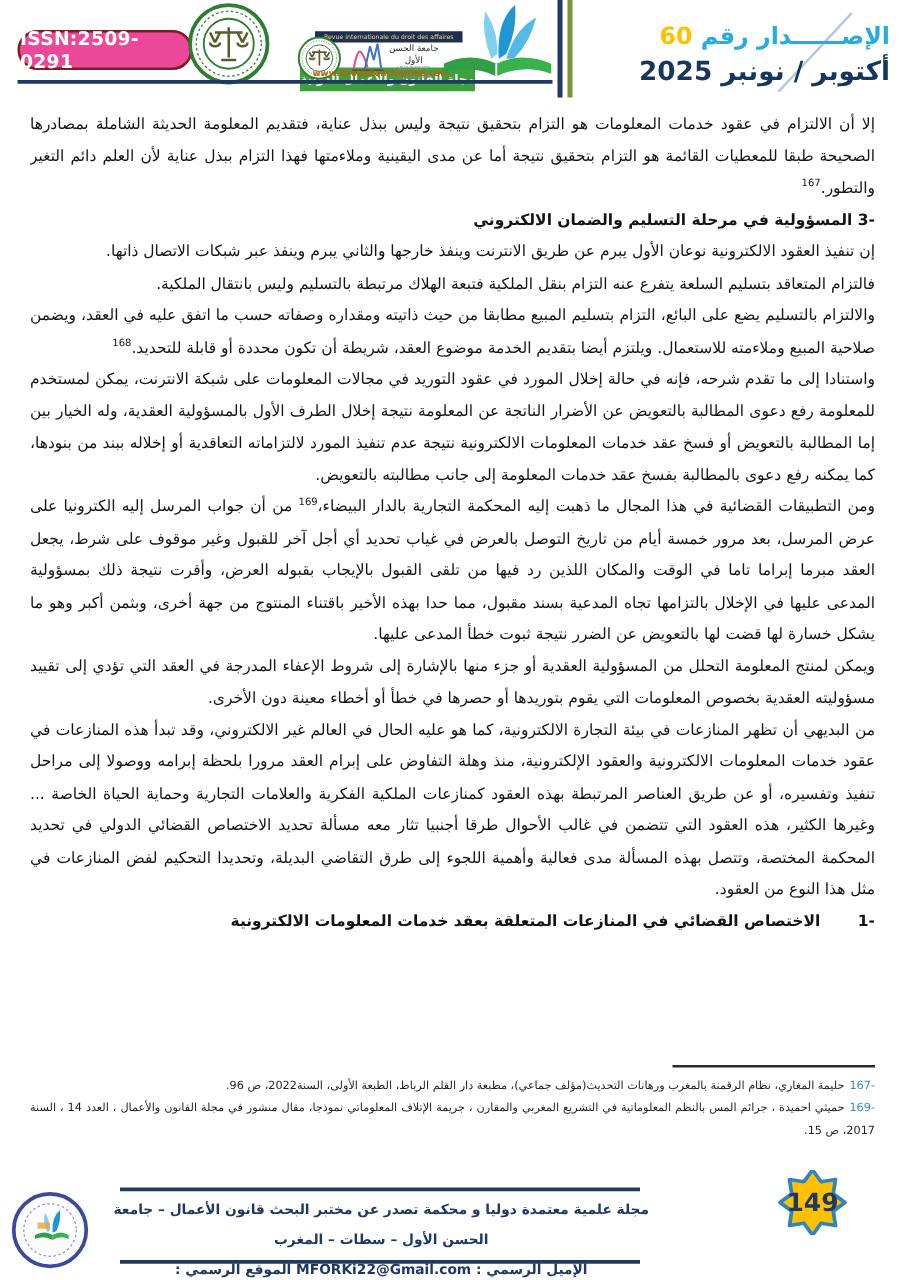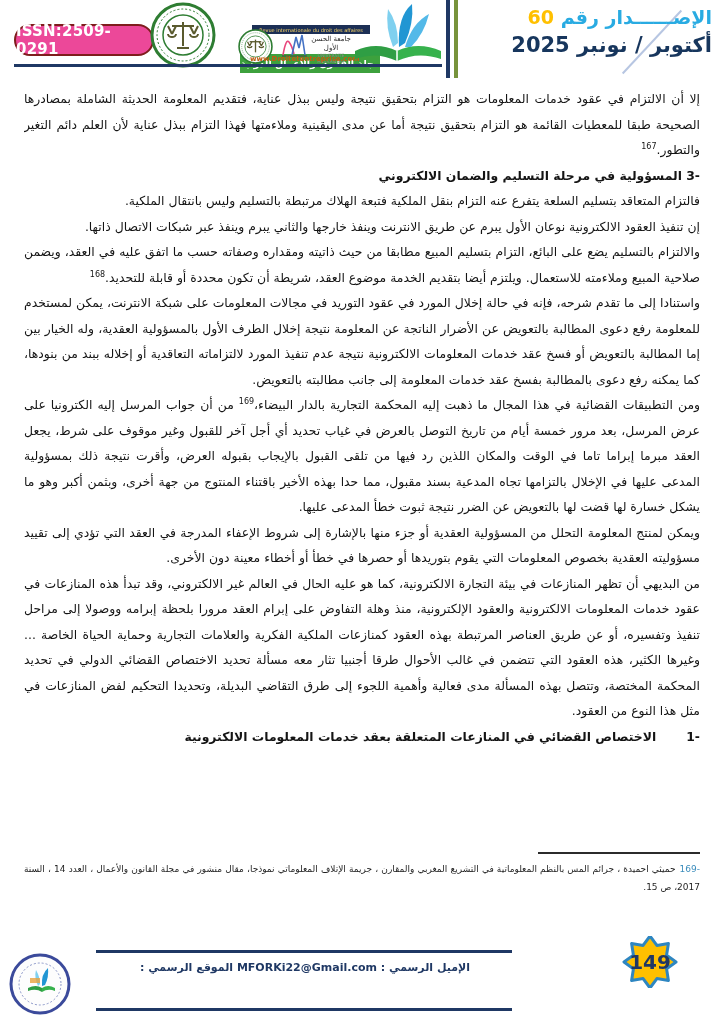--- a/index.html
+++ b/index.html
@@ -20,21 +20,21 @@
   .chartlogo{position:absolute;left:280px;top:32px;width:29px;height:26px;}
   .univ{position:absolute;left:309px;top:35px;width:44px;text-align:center;direction:rtl;}
   .univ-name{font-size:7px;color:#2b2b2b;line-height:9px;}
   .univ-cap{font-size:4.5px;color:#8a8a8a;line-height:6px;direction:ltr;}
   .mid-site{position:absolute;left:250px;top:55px;font-size:7px;font-weight:bold;color:#C55A11;}
   .birdlogo{position:absolute;left:349px;top:1px;width:98px;height:64px;}
   .hline{position:absolute;left:14px;top:64px;width:428px;height:3px;background:#1F3864;}
   .vbar{position:absolute;top:0;height:78px;width:4px;}
   .vbar-navy{left:446px;background:#1F3864;}
   .vbar-green{left:454px;background:#77933C;}
-  .issue{position:absolute;left:462px;top:4px;right:12px;direction:rtl;text-align:right;}
+  .issue{position:absolute;left:462px;top:16px;right:12px;direction:rtl;text-align:right;}
   .issue-line1{font-size:19px;font-weight:bold;color:#29ABE2;line-height:26px;}
   .issue-num{color:#FFC000;}
   .issue-date{font-size:21px;font-weight:bold;color:#17365D;line-height:30px;}
   .slash{position:absolute;left:609px;top:41px;width:86px;height:2px;background:#b7c6e2;
       transform:rotate(-47deg);z-index:0;}
 
   
   .body-text{position:absolute;top:86px;left:24px;right:24px;height:768px;overflow:hidden;
       direction:rtl;text-align:justify;z-index:1;}
   .para{margin:0;font-size:12.4px;line-height:25.5px;color:#141414;}
@@ -136,52 +136,54 @@
       </div>
       <div class="issue-date">أكتوبر / نونبر 2025</div>
     </div>
   </header>
 
   <main class="body-text">
     <p class="para"><span>إلا أن الالتزام في عقود خدمات المعلومات هو التزام بتحقيق نتيجة وليس ببذل عناية، فتقديم المعلومة الحديثة الشاملة بمصادرها الصحيحة طبقا للمعطيات القائمة هو التزام بتحقيق نتيجة أما عن مدى اليقينية وملاءمتها فهذا التزام ببذل عناية لأن العلم دائم التغير والتطور.</span><sup class="ref">167</sup></p>
 
     <p class="para bold"><span dir="ltr">3-</span> <span>المسؤولية في مرحلة التسليم والضمان الالكتروني</span></p>
 
+    <p class="para"><span>إن تنفيذ العقود الالكترونية نوعان الأول يبرم عن طريق الانترنت وينفذ خارجها والثاني يبرم وينفذ عبر شبكات الاتصال ذاتها.</span></p>
     <p class="para"><span>فالتزام المتعاقد بتسليم السلعة يتفرع عنه التزام بنقل الملكية فتبعة الهلاك مرتبطة بالتسليم وليس بانتقال الملكية.</span></p>
-    <p class="para"><span>إن تنفيذ العقود الالكترونية نوعان الأول يبرم عن طريق الانترنت وينفذ خارجها والثاني يبرم وينفذ عبر شبكات الاتصال ذاتها.</span></p>
     <p class="para"><span>والالتزام بالتسليم يضع على البائع، التزام بتسليم المبيع مطابقا من حيث ذاتيته ومقداره وصفاته حسب ما اتفق عليه في العقد، ويضمن صلاحية المبيع وملاءمته للاستعمال. ويلتزم أيضا بتقديم الخدمة موضوع العقد، شريطة أن تكون محددة أو قابلة للتحديد.</span><sup class="ref">168</sup></p>
     <p class="para"><span>واستنادا إلى ما تقدم شرحه، فإنه في حالة إخلال المورد في عقود التوريد في مجالات المعلومات على شبكة الانترنت، يمكن لمستخدم للمعلومة رفع دعوى المطالبة بالتعويض عن الأضرار الناتجة عن المعلومة نتيجة إخلال الطرف الأول بالمسؤولية العقدية، وله الخيار بين إما المطالبة بالتعويض أو فسخ عقد خدمات المعلومات الالكترونية نتيجة عدم تنفيذ المورد لالتزاماته التعاقدية أو إخلاله ببند من بنودها، كما يمكنه رفع دعوى بالمطالبة بفسخ عقد خدمات المعلومة إلى جانب مطالبته بالتعويض.</span></p>
     <p class="para"><span>ومن التطبيقات القضائية في هذا المجال ما ذهبت إليه المحكمة التجارية بالدار البيضاء،</span><sup class="ref">169</sup><span> من أن جواب المرسل إليه الكترونيا على عرض المرسل، بعد مرور خمسة أيام من تاريخ التوصل بالعرض في غياب تحديد أي أجل آخر للقبول وغير موقوف على شرط، يجعل العقد مبرما إبراما تاما في الوقت والمكان اللذين رد فيها من تلقى القبول بالإيجاب بقبوله العرض، وأقرت نتيجة ذلك بمسؤولية المدعى عليها في الإخلال بالتزامها تجاه المدعية بسند مقبول، مما حدا بهذه الأخير باقتناء المنتوج من جهة أخرى، وبثمن أكبر وهو ما يشكل خسارة لها قضت لها بالتعويض عن الضرر نتيجة ثبوت خطأ المدعى عليها.</span></p>
     <p class="para"><span>ويمكن لمنتج المعلومة التحلل من المسؤولية العقدية أو جزء منها بالإشارة إلى شروط الإعفاء المدرجة في العقد التي تؤدي إلى تقييد مسؤوليته العقدية بخصوص المعلومات التي يقوم بتوريدها أو حصرها في خطأ أو أخطاء معينة دون الأخرى.</span></p>
 
 
     <p class="para"><span>من البديهي أن تظهر المنازعات في بيئة التجارة الالكترونية، كما هو عليه الحال في العالم غير الالكتروني، وقد تبدأ هذه المنازعات في عقود خدمات المعلومات الالكترونية والعقود الإلكترونية، منذ وهلة التفاوض على إبرام العقد مرورا بلحظة إبرامه ووصولا إلى مراحل تنفيذ وتفسيره، أو عن طريق العناصر المرتبطة بهذه العقود كمنازعات الملكية الفكرية والعلامات التجارية وحماية الحياة الخاصة ... وغيرها الكثير، هذه العقود التي تتضمن في غالب الأحوال طرقا أجنبيا تثار معه مسألة تحديد الاختصاص القضائي الدولي في تحديد المحكمة المختصة، وتتصل بهذه المسألة مدى فعالية وأهمية اللجوء إلى طرق التقاضي البديلة، وتحديدا التحكيم لفض المنازعات في مثل هذا النوع من العقود.</span></p>
 
     <p class="list-head">
       <span class="list-num" dir="ltr">1-</span>
       <span>الاختصاص القضائي في المنازعات المتعلقة بعقد خدمات المعلومات الالكترونية</span>
     </p>
   </main>
 
   <section class="footnotes">
     <div class="fn-rule"></div>
+    <p class="fn"><span class="fn-num" dir="ltr">167-</span><span>حليمة المغاري، نظام الرقمنة بالمغرب ورهانات التحديث(مؤلف جماعي)، مطبعة دار القلم الرباط، الطبعة الأولى، السنة2022، ص 96.</span></p>
     <p class="fn"><span class="fn-num" dir="ltr">169-</span><span>حميثي احميدة ، جرائم المس بالنظم المعلوماتية في التشريع المغربي والمقارن ، جريمة الإتلاف المعلوماتي نموذجا، مقال منشور في مجلة القانون والأعمال ، العدد 14 ، السنة 2017، ص 15.</span></p>
   </section>
 
   <footer class="footer-area">
     <div class="star">
       <svg viewBox="0 0 56 52" width="56" height="52">
         <polygon points="54,26 44.6,32.9 46.4,44.4 34.9,42.6 28,52 21.1,42.6 9.6,44.4 11.4,32.9 2,26 11.4,19.1 9.6,7.6 21.1,9.4 28,0 34.9,9.4 46.4,7.6 44.6,19.1" fill="#FFC000" stroke="#2E86C1" stroke-width="3" stroke-linejoin="round"></polygon>
       </svg>
       <span class="star-num">149</span>
     </div>
 
     <div class="f-rule f-rule-top"></div>
 
     <div class="footer-text">
+      <p class="f-line1">مجلة علمية معتمدة  دوليا و محكمة تصدر عن مختبر البحث قانون الأعمال – جامعة الحسن الأول – سطات – المغرب</p>
       <p class="f-line2">
         <span>الإميل الرسمي :</span>
         <span class="lat">MFORKi22@Gmail.com</span>
         <span>الموقع الرسمي :</span>
         
       </p>
     </div>
 
     <div class="f-rule f-rule-bottom"></div>
 

